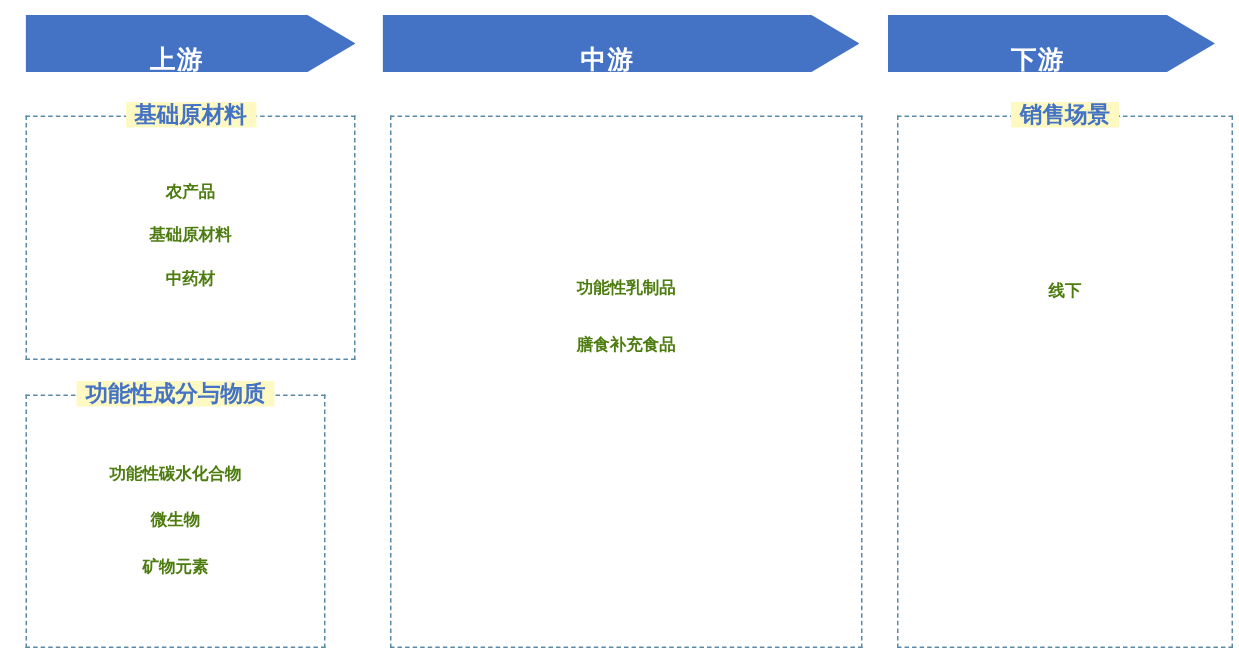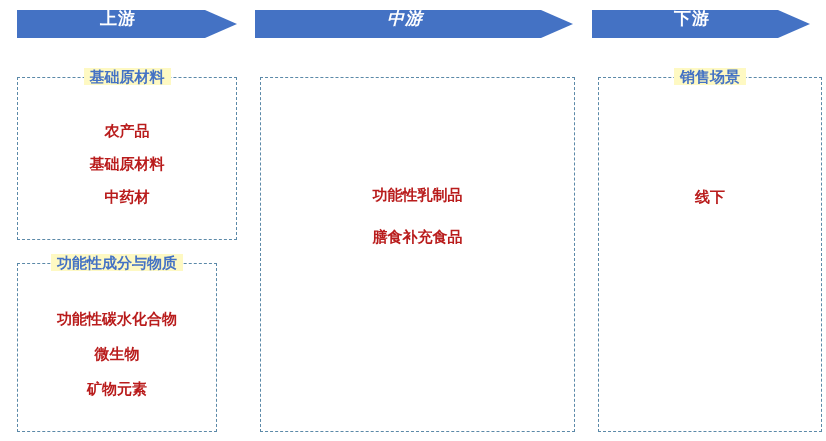--- a/index.html
+++ b/index.html
@@ -12,45 +12,44 @@
     height: 441px;
     position: relative;
     font-family: "Liberation Sans", "DejaVu Sans", sans-serif;
     overflow: hidden;
   }
 
   
   .banner {
     position: absolute;
     top: 10px;
-    height: 28px;
+    height: 38px;
     background: #4472C4;
     display: flex;
-    align-items: flex-start;
+    align-items: flex-end;
     justify-content: center;
   }
   .banner .banner-label {
     color: #ffffff;
     font-size: 17px;
     font-weight: bold;
     letter-spacing: 1px;
     line-height: 1;
     
     margin-right: 18px;
   }
   .banner-up {
     left: 17px;
     width: 220px;
     clip-path: polygon(0 0, 188px 0, 220px 50%, 188px 100%, 0 100%);
   }
   .banner-mid {
     left: 255px;
     width: 318px;
     clip-path: polygon(0 0, 286px 0, 318px 50%, 286px 100%, 0 100%);
-    font-style: italic;
   }
   .banner-down {
     left: 592px;
     width: 218px;
     clip-path: polygon(0 0, 186px 0, 218px 50%, 186px 100%, 0 100%);
   }
 
   
   .dbox {
     position: absolute;
@@ -74,22 +73,22 @@
     background: #fef9c3;
     padding: 0 6px;
   }
   .dbox-items {
     position: absolute;
     left: 0;
     right: 0;
     text-align: center;
   }
   .item {
-    color: #b91c1c;
-    font-size: 15px;
+    color: #4d7c0f;
+    font-size: 11px;
     font-weight: bold;
     line-height: 1;
     white-space: nowrap;
   }
 
   
   #box-raw-materials      { left: 17px;  top: 77px;  width: 220px; height: 163px; }
   #box-raw-materials .dbox-items { top: 45px; }
   #box-raw-materials .item { margin-bottom: 18px; }
 

